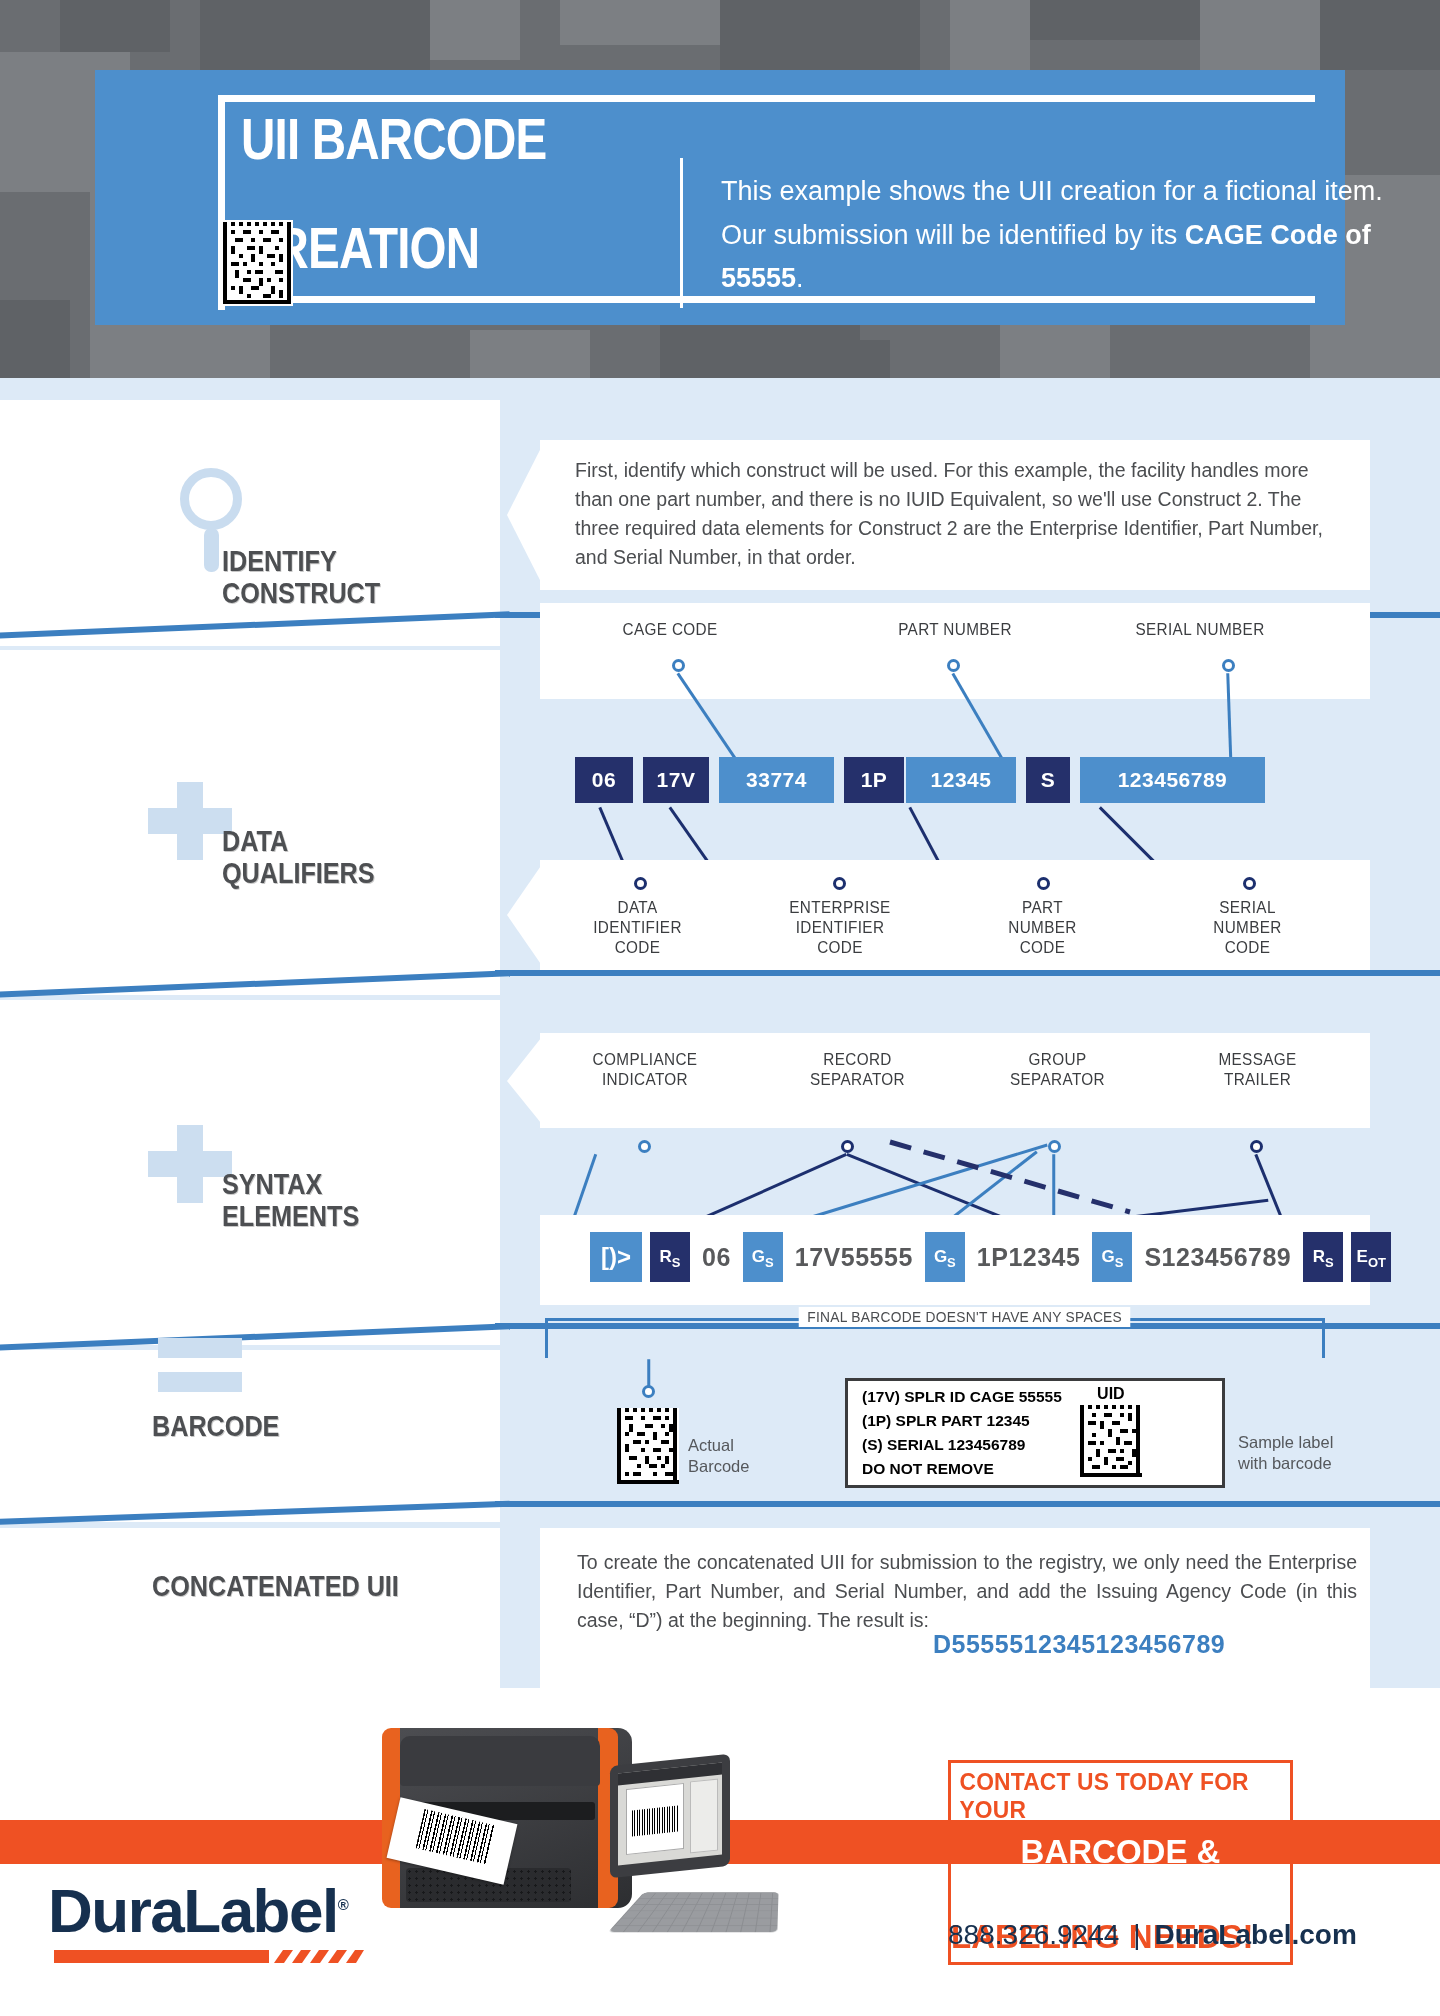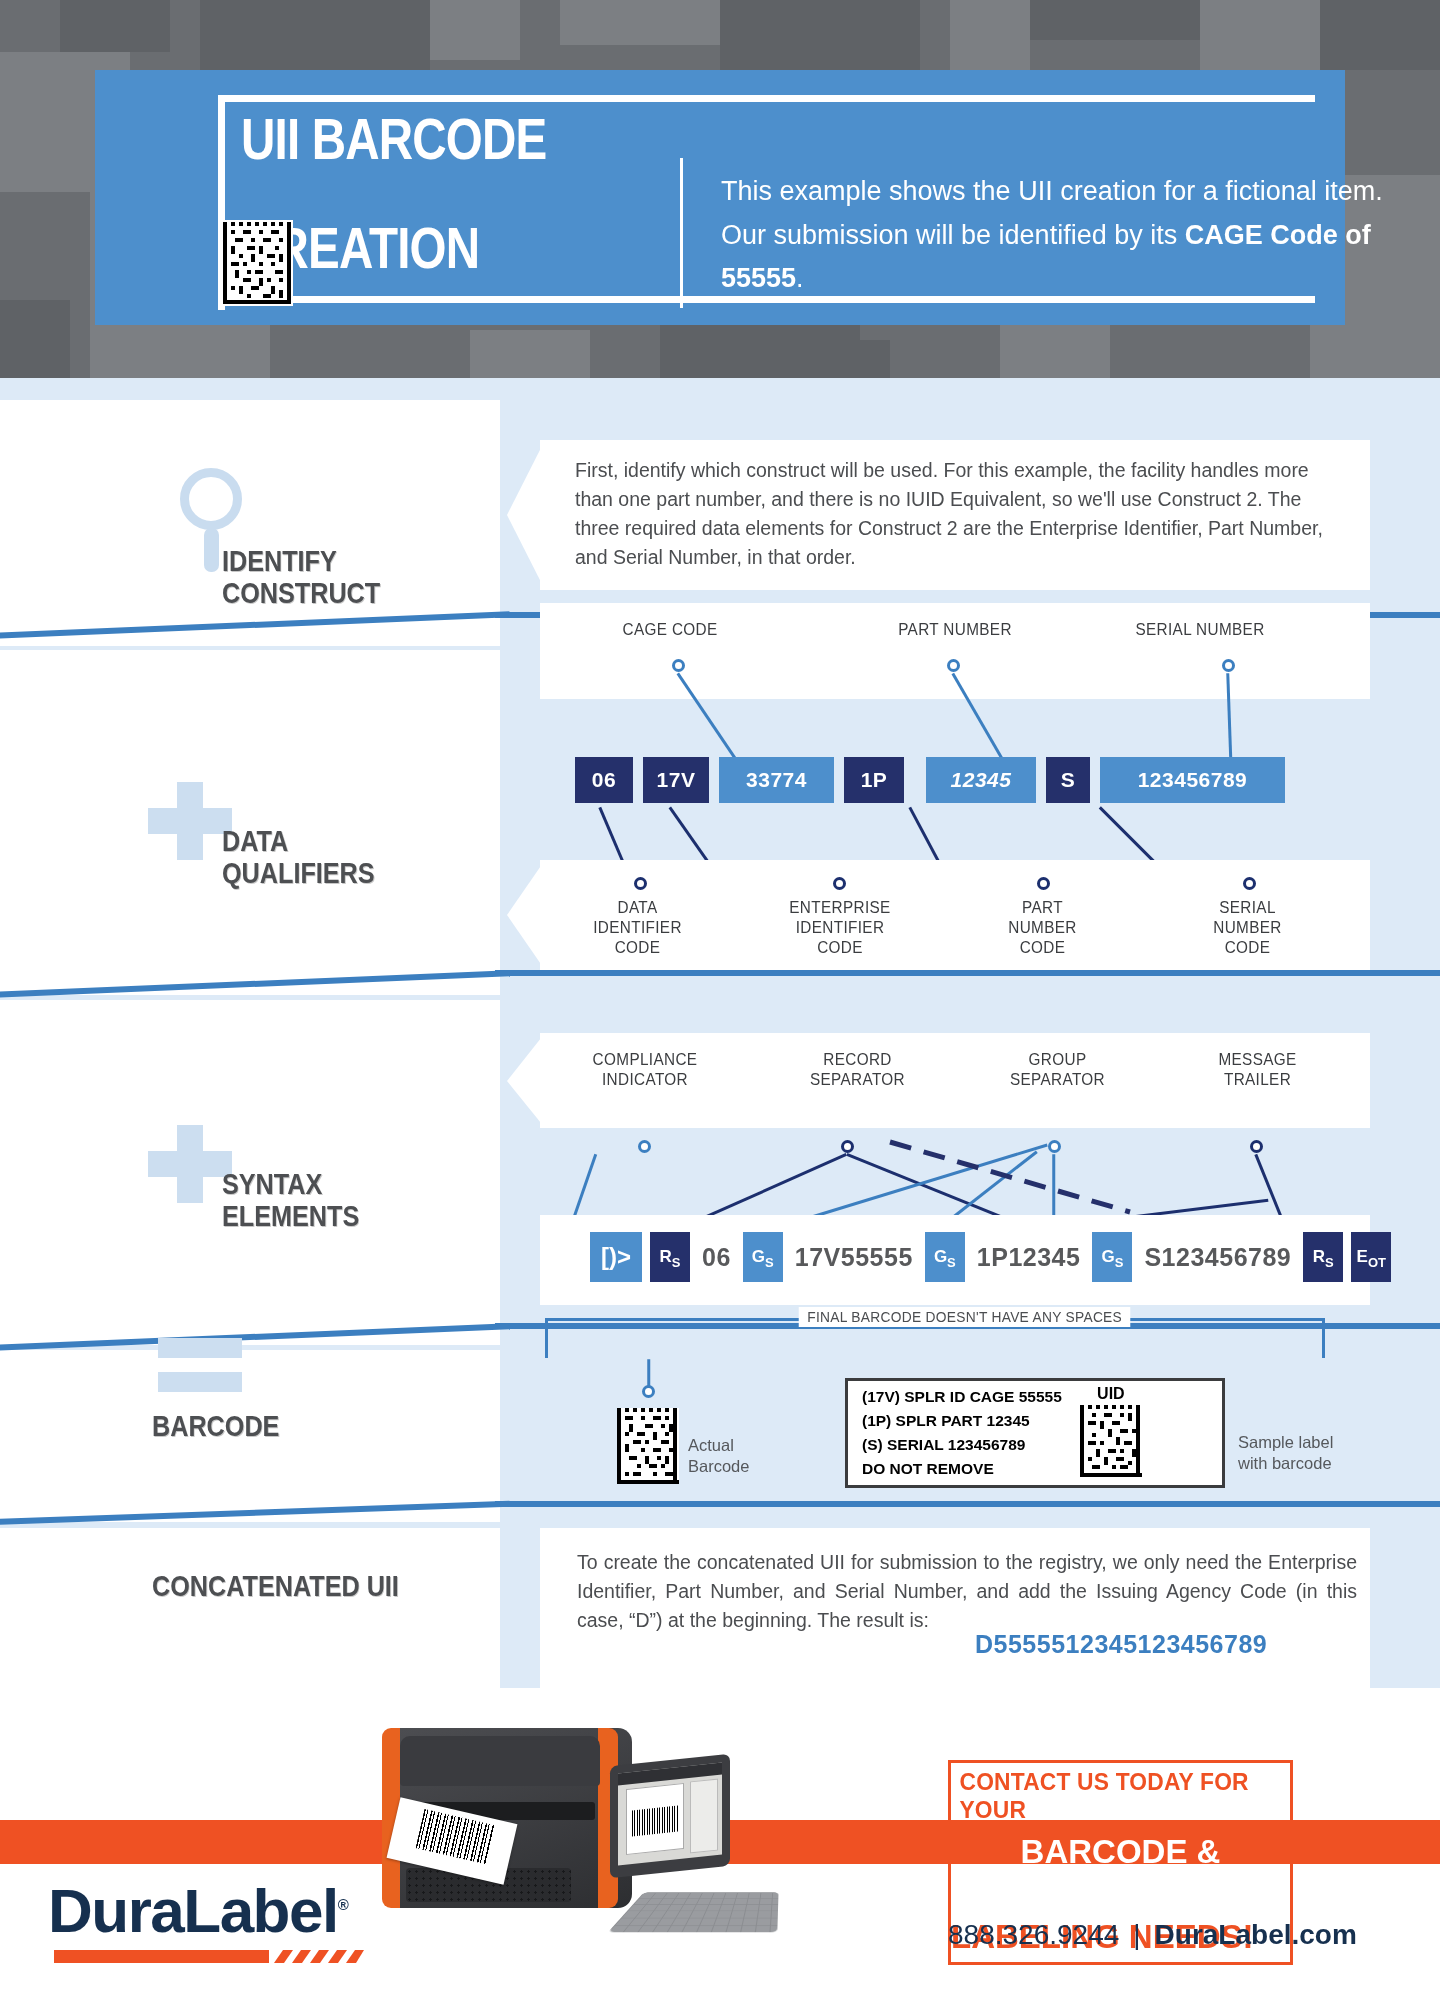--- a/index.html
+++ b/index.html
@@ -330,21 +330,21 @@
 
   <div class="ln" style="left:678px;top:672px;width:108px;transform:rotate(56deg);"></div>
   <div class="ln" style="left:953px;top:672px;width:108px;transform:rotate(60deg);"></div>
   <div class="ln" style="left:1228px;top:672px;width:94px;transform:rotate(88deg);"></div>
 
   <div class="chiprow" style="left:575px;top:757px;">
     <div class="chip dark" style="width:58px;">06</div>
     <div class="chip dark" style="width:66px;margin-left:10px;">17V</div>
     <div class="chip light" style="width:115px;margin-left:10px;">33774</div>
     <div class="chip dark" style="width:60px;margin-left:10px;">1P</div>
-    <div class="chip light" style="width:110px;margin-left:22px;font-style:italic;">12345</div>
+    <div class="chip light" style="width:110px;margin-left:2px;">12345</div>
     <div class="chip dark" style="width:44px;margin-left:10px;">S</div>
     <div class="chip light" style="width:185px;margin-left:10px;">123456789</div>
   </div>
 
   <div class="ln dk" style="left:600px;top:806px;width:70px;transform:rotate(67deg);"></div>
   <div class="ln dk" style="left:670px;top:806px;width:95px;transform:rotate(55deg);"></div>
   <div class="ln dk" style="left:910px;top:806px;width:72px;transform:rotate(62deg);"></div>
   <div class="ln dk" style="left:1100px;top:806px;width:105px;transform:rotate(45deg);"></div>
 
   <div class="panel" style="left:540px;top:860px;width:830px;height:110px;"></div>
@@ -546,21 +546,21 @@
             <rect x="20" y="30" width="4" height="2"></rect>
         </g>
       </svg>
     </div>
   </div>
   <div class="sidecap" style="left:1238px;top:1432px;width:120px;white-space:pre-line;">Sample label
 with barcode</div>
 
   <div class="panel" style="left:540px;top:1528px;width:830px;height:160px;"></div>
   <div class="para" style="position:absolute;left:577px;top:1548px;width:780px;text-align:justify;">To create the concatenated UII for submission to the registry, we only need the Enterprise Identifier, Part Number, and Serial Number, and add the Issuing Agency Code (in this case, “D”) at the beginning. The result is:</div>
-  <div class="uiicode" style="position:absolute;left:975px;top:1630px;text-align:center;">D5555512345123456789</div>
+  <div class="uiicode" style="position:absolute;left:933px;top:1630px;text-align:center;">D5555512345123456789</div>
 
   <div class="footer"></div>
   <div class="orangebar"></div>
 
   <div class="printer">
     <div class="pbody" style="left:22px;top:28px;width:250px;height:180px;"></div>
     <div style="position:absolute;left:22px;top:28px;width:18px;height:180px;background:#e8621f;border-radius:9px 0 0 9px;"></div>
     <div style="position:absolute;left:238px;top:28px;width:20px;height:180px;background:#e8621f;border-radius:0 9px 9px 0;"></div>
     <div style="position:absolute;left:40px;top:36px;width:200px;height:50px;background:#3a3b3f;border-radius:10px 10px 4px 4px;"></div>
     <div style="position:absolute;left:45px;top:102px;width:190px;height:18px;background:#1c1d1f;border-radius:3px;"></div>

